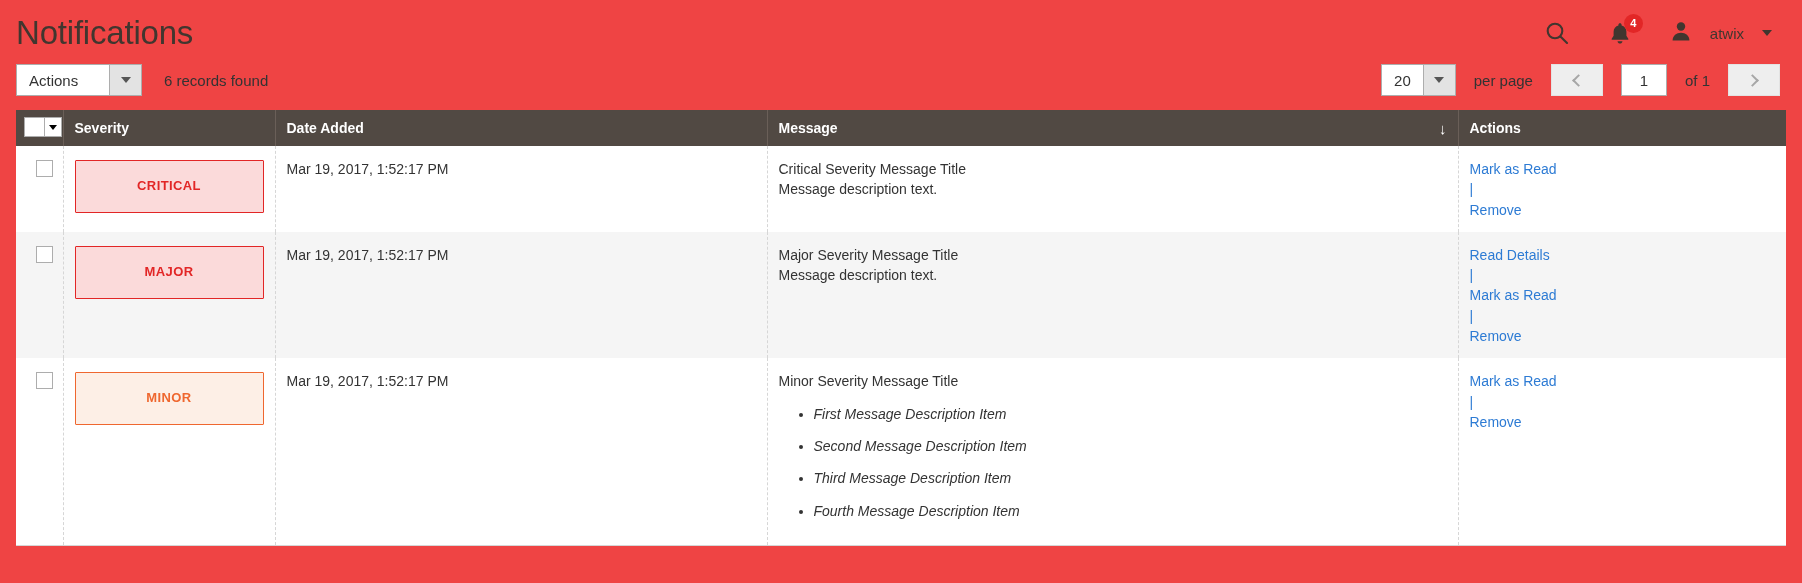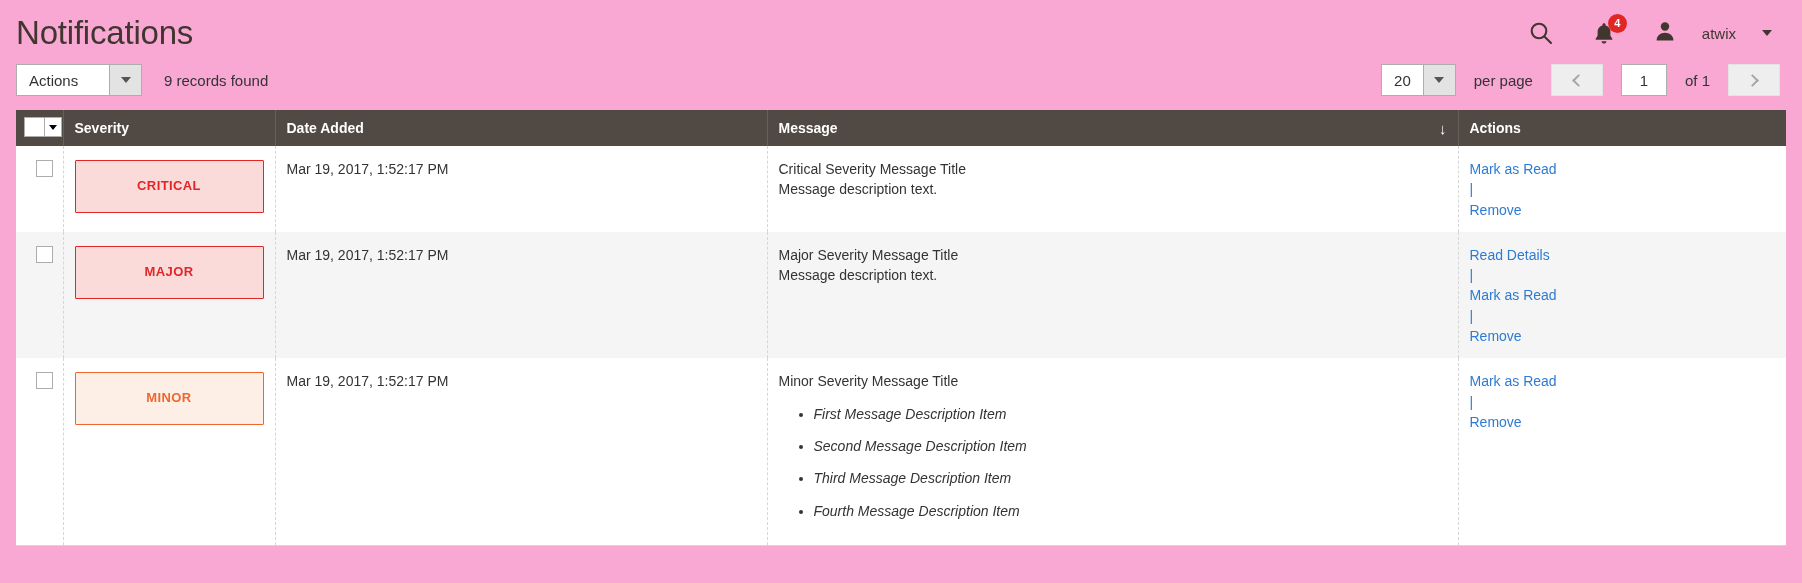--- a/index.html
+++ b/index.html
@@ -4,21 +4,21 @@
 <style>
   * { box-sizing: border-box; }
   html, body {
     margin: 0; padding: 0;
     width: 1802px; height: 583px;
     background: #ffffff;
     font-family: "Liberation Sans", sans-serif;
     color: #333333;
     overflow: hidden;
   }
-  .page { position: relative; width: 1802px; height: 583px; background:#f9a8d4; }
+  .page { position: relative; width: 1802px; height: 583px; background:#ef4444; }
 
   
   .page-header {
     display: flex; align-items: center; justify-content: space-between;
     padding: 10px 22px 0 16px;
     height: 56px;
   }
   .page-title {
     font-size: 33px; font-weight: 400; color: #41362f;
     letter-spacing: -0.2px; line-height: 1.1; margin: 0;
@@ -32,21 +32,21 @@
   .search-icon svg { display:block; }
   .bell-wrap { position: relative; }
   .badge-count {
     position: absolute; top: -7px; right: -11px;
     min-width: 19px; height: 19px; padding: 0 4px;
     background: #e22626; color: #fff;
     border-radius: 10px; font-size: 11px; font-weight: 700;
     display: flex; align-items: center; justify-content: center;
     line-height: 1;
   }
-  .user-menu { display: flex; align-items: center; gap: 26px; cursor: pointer; }
+  .user-menu { display: flex; align-items: center; gap: 18px; cursor: pointer; }
   .user-name { font-size: 15px; color: #41362f; }
   .caret-down {
     width: 0; height: 0;
     border-left: 5px solid transparent; border-right: 5px solid transparent;
     border-top: 6px solid #41362f;
   }
 
   
   .toolbar {
     display: flex; align-items: center; justify-content: space-between;
@@ -209,21 +209,21 @@
   </div>
 
   <div class="toolbar">
     <div class="toolbar-left">
       <div class="fake-select">
         <span class="sel-value">Actions</span>
         <span class="sel-arrow">
             <span class="arrow-tri"></span>
           </span>
       </div>
-      <span class="records-found">9 records found</span>
+      <span class="records-found">6 records found</span>
     </div>
 
     <div class="toolbar-right">
       <div class="fake-select small">
         <span class="sel-value">20</span>
         <span class="sel-arrow">
             <span class="arrow-tri"></span>
           </span>
       </div>
       <span class="per-page-label">per page</span>

